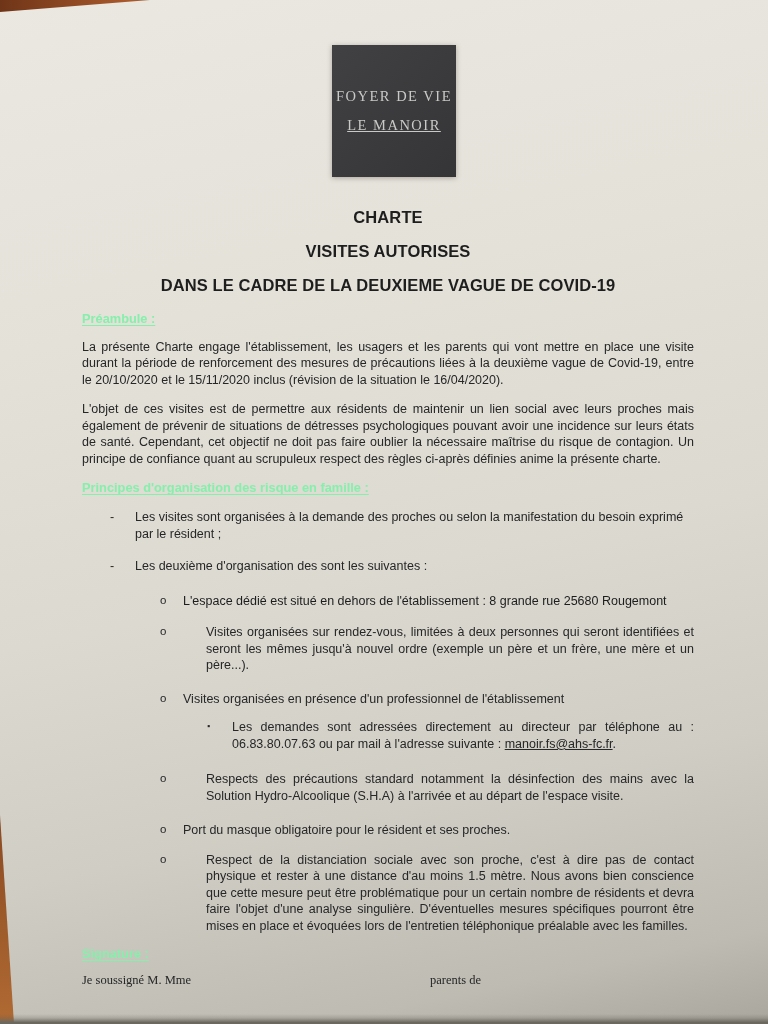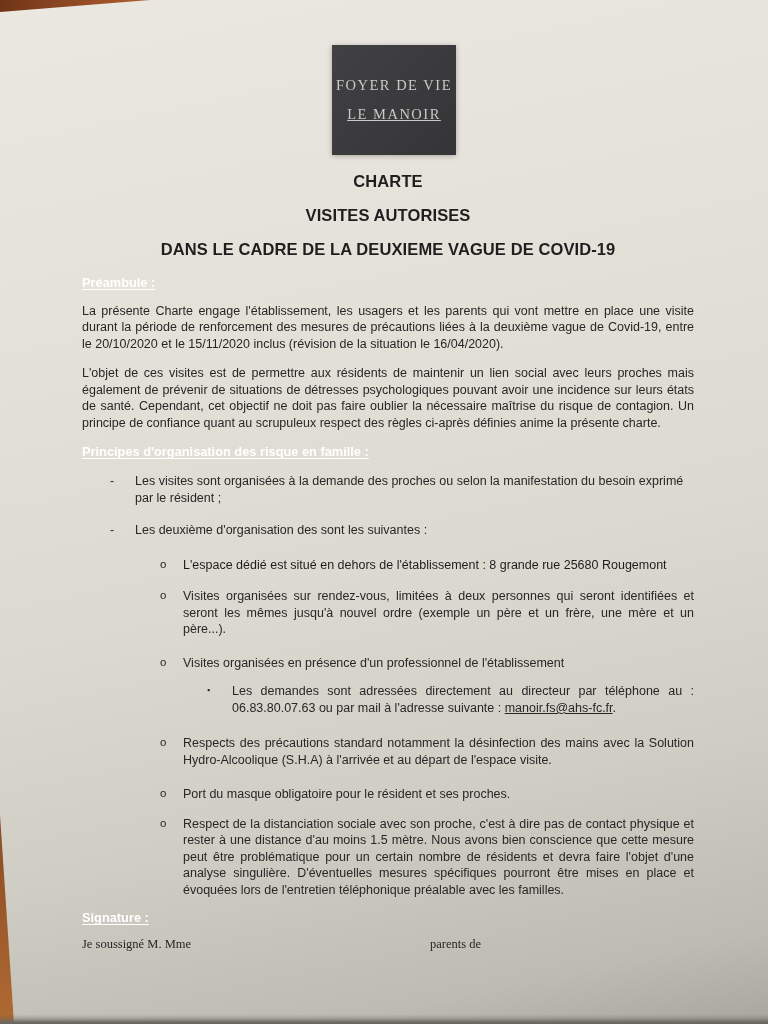--- a/index.html
+++ b/index.html
@@ -23,51 +23,51 @@
     clip-path:polygon(0 0,100% 100%,0 100%);
   }
   .paper-shadow-bottom {
     position:absolute; bottom:0; left:0; width:100%; height:10px;
     background:linear-gradient(rgba(95,92,83,0), rgba(95,92,83,.25) 40%, #6b6860 85%);
   }
 
   .content { position:absolute; left:82px; top:0; width:612px; color:#272727; font-size:12.5px; line-height:1.32; }
 
   .logo {
-    width:124px; height:110px; margin:45px 0 0 250px;
+    width:124px; height:132px; margin:45px 0 0 250px;
     background:linear-gradient(135deg,#414143,#353537);
     color:#c9c9c7; font-family:"Liberation Serif", serif;
     display:flex; flex-direction:column; align-items:center; justify-content:center;
     letter-spacing:1.5px; font-size:14.5px; text-align:center;
     box-shadow:0 1px 5px rgba(60,50,40,.35);
   }
   .logo .l2 { margin-top:9px;text-decoration:underline; }
 
   .title-line { text-align:center; font-weight:bold; font-size:16.5px; line-height:18px; letter-spacing:.1px; color:#1e1e1e; }
-  .t1 { margin-top:17px; }
+  .t1 { margin-top:31px; }
   .t2 { margin-top:16px; }
   .t3 { margin-top:16px; }
 
-  .heading { font-weight:bold; text-decoration:underline; text-underline-offset:2px; font-size:12.8px; color:#ffffff; }
+  .heading { font-weight:bold; text-decoration:underline; text-underline-offset:2px; font-size:12.8px; color:#86efac; }
   .h-pre  { margin-top:17px; }
   .h-prin { margin-top:13px; }
   .h-sig  { margin-top:12px; }
 
   .para { margin-top:11px; text-align:justify; }
   .p2 { margin-top:13px; }
 
   .dash-item { display:flex; padding-left:28px; }
   .d1 { margin-top:12px; }
   .d2 { margin-top:16px; }
   .dash-item .marker { flex:0 0 25px; }
 
   .circ-item { display:flex; padding-left:78px; }
   .circ-item .marker { flex:0 0 23px; font-size:11.5px; }
   .circ-item .txt { flex:1; }
-  .jst .txt { text-align:justify; }
+  .jst .txt { text-align:justify;margin-left:23px; }
   .bold-item .txt { font-weight:normal; color:#1d1d1d; }
   .o1 { margin-top:18px; }
   .o2 { margin-top:15px; }
   .o3 { margin-top:17px; }
   .o4 { margin-top:19px; }
   .o5 { margin-top:18px; }
   .o6 { margin-top:13px; }
 
   .sq-item { display:flex; padding-left:125px; margin-top:12px; }
   .sq-item .marker { flex:0 0 25px; font-size:8.5px; padding-top:2px; }

